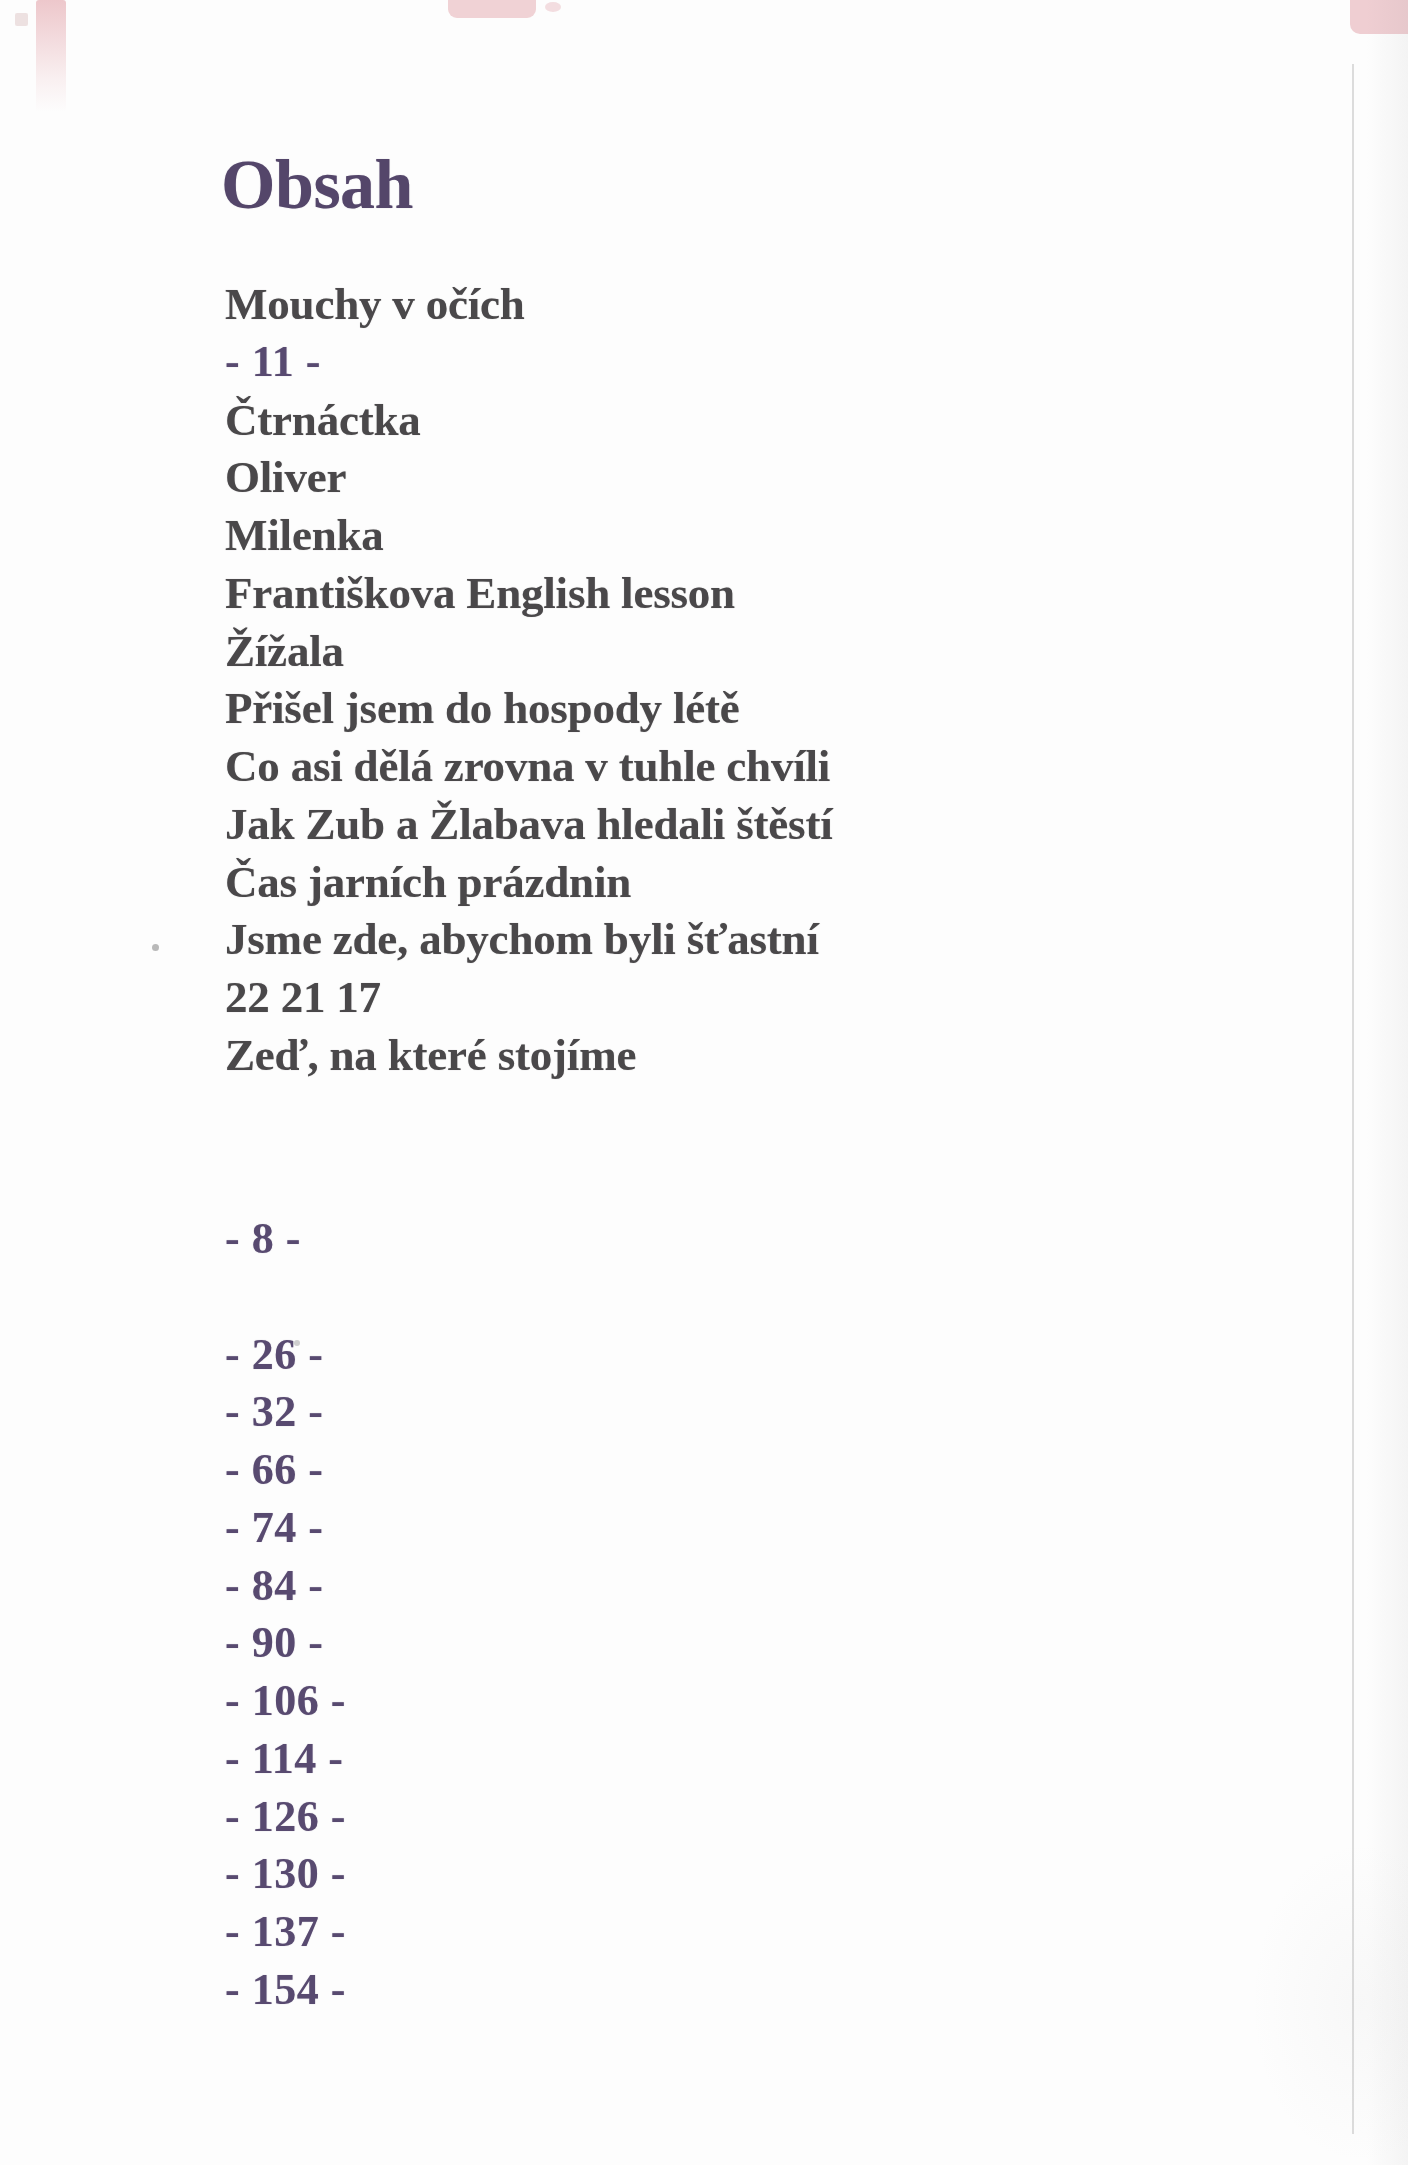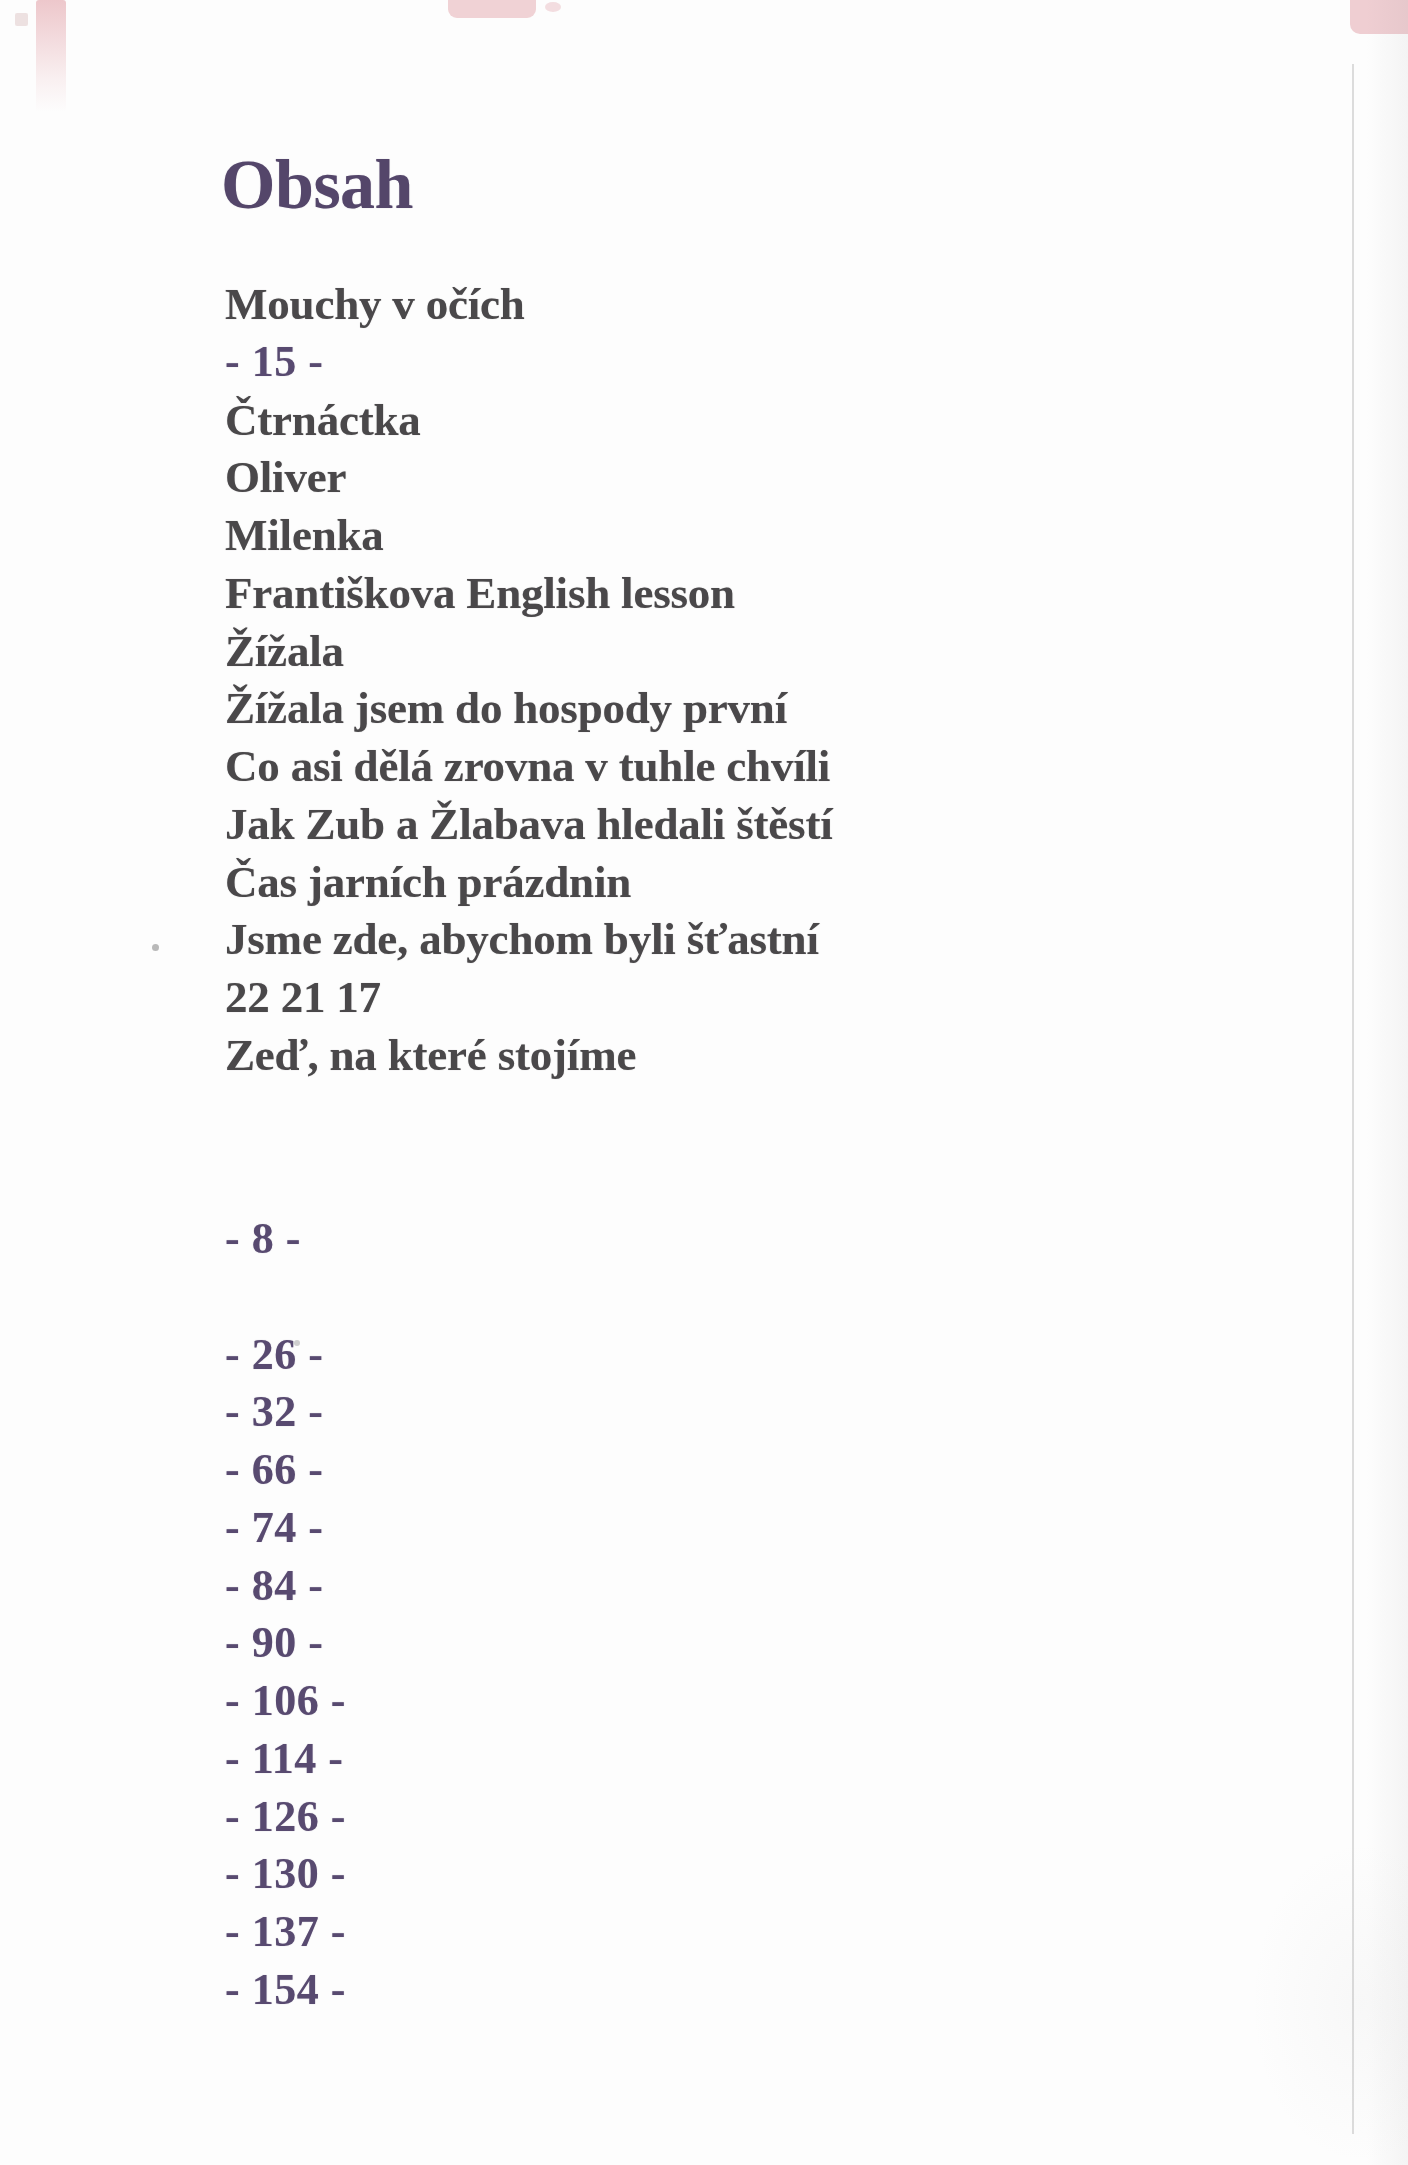--- a/index.html
+++ b/index.html
@@ -104,21 +104,21 @@
 
   <h1 class="page-title">Obsah</h1>
 
   <div class="toc" id="toc">
   <div class="toc-row">
     <span class="entry-title">Mouchy v očích</span>
     <span class="entry-page">- 8 -</span>
   </div>
 
   <div class="toc-row">
-    <span class="entry-page">- 15 -</span>
+    <span class="entry-page">- 11 -</span>
   </div>
 
   <div class="toc-row">
     <span class="entry-title">Čtrnáctka</span>
     <span class="entry-page">- 26 -</span>
   </div>
 
   <div class="toc-row">
     <span class="entry-title">Oliver</span>
     <span class="entry-page">- 32 -</span>
@@ -133,21 +133,21 @@
     <span class="entry-title">Františkova English lesson</span>
     <span class="entry-page">- 74 -</span>
   </div>
 
   <div class="toc-row">
     <span class="entry-title">Žížala</span>
     <span class="entry-page">- 84 -</span>
   </div>
 
   <div class="toc-row">
-    <span class="entry-title">Žížala jsem do hospody první</span>
+    <span class="entry-title">Přišel jsem do hospody létě</span>
     <span class="entry-page">- 90 -</span>
   </div>
 
   <div class="toc-row">
     <span class="entry-title">Co asi dělá zrovna v tuhle chvíli</span>
     <span class="entry-page">- 106 -</span>
   </div>
 
   <div class="toc-row">
     <span class="entry-title">Jak Zub a Žlabava hledali štěstí</span>

